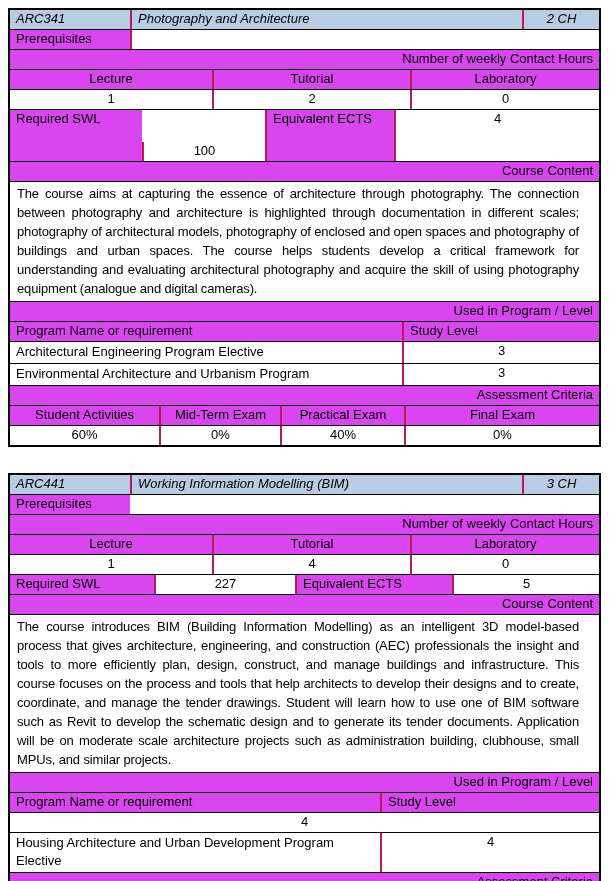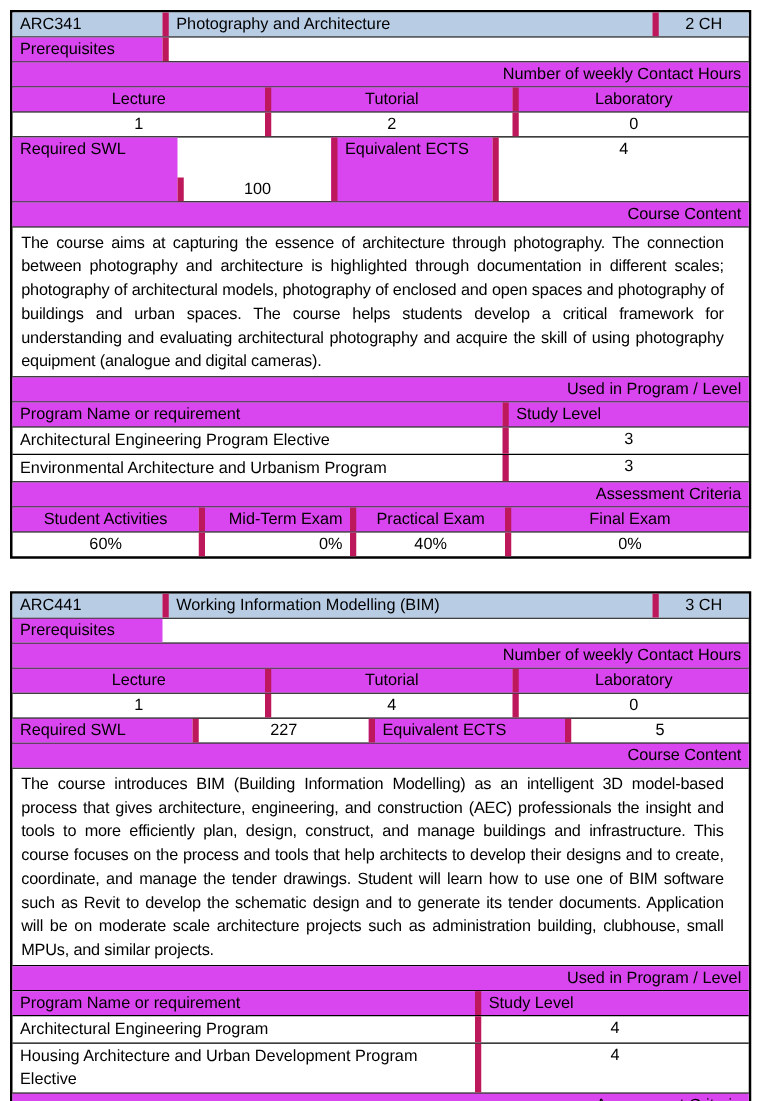--- a/index.html
+++ b/index.html
@@ -16,25 +16,25 @@
     border:2px solid #000;
     box-sizing:border-box;
     background:#fff;
   }
   .course + .course{margin-top:26px;}
   .row{
     display:flex;
     border-top:1px solid #000;
     align-items:stretch;
   }
-  .row:first-child{border-top:none;}
+  .row:first-child{border-top:none;font-style:italic;}
   .cell{
     box-sizing:border-box;
     padding:1px 6px 2px 6px;
-    border-left:5px solid #be185d;
+    border-left:2px solid #be185d;
     line-height:16px;
     min-height:19px;
     overflow:hidden;
   }
   .cell:first-child{border-left:none;}
   .green{background:#d946ef;}
   .blue{background:#b8cce4;}
   .center{text-align:center;}
   .grow{flex:1 1 auto;text-align:right;}
   .para{
@@ -57,21 +57,21 @@
   .t1 .w-swl4{width:209px;flex:1 1 209px;}
   .t2 .w-swl1{width:144px;flex:0 0 144px;}
   .t2 .w-swl2{width:141px;flex:0 0 141px;}
   .t2 .w-swl3{width:157px;flex:0 0 157px;}
   .t2 .w-swl4{width:151px;flex:1 1 151px;}
   .t1 .w-prog{width:392px;flex:0 0 392px;}
   .t1 .w-level{width:201px;flex:1 1 201px;}
   .t2 .w-prog{width:370px;flex:0 0 370px;}
   .t2 .w-level{width:223px;flex:1 1 223px;}
   .w-as1{width:149px;flex:0 0 149px;}
-  .w-as2{width:121px;flex:0 0 121px;text-align:right;}
+  .w-as2{width:121px;flex:0 0 121px;}
   .w-as3{width:124px;flex:0 0 124px;}
   .w-as4{width:199px;flex:1 1 199px;}
 </style>
 </head>
 <body>
 
 <div class="course t1">
   <div class="row">
     <div class="cell blue w-code">ARC341</div>
     <div class="cell blue w-title">Photography and Architecture</div>
@@ -173,21 +173,20 @@
     <div class="cell para grow">The course introduces BIM (Building Information Modelling) as an intelligent 3D model-based process that gives architecture, engineering, and construction (AEC) professionals the insight and tools to more efficiently plan, design, construct, and manage buildings and infrastructure. This course focuses on the process and tools that help architects to develop their designs and to create, coordinate, and manage the tender drawings. Student will learn how to use one of BIM software such as Revit to develop the schematic design and to generate its tender documents. Application will be on moderate scale architecture projects such as administration building, clubhouse, small MPUs, and similar projects.</div>
   </div>
   <div class="row">
     <div class="cell green grow">Used in Program / Level</div>
   </div>
   <div class="row">
     <div class="cell green w-prog">Program Name or requirement</div>
     <div class="cell green w-level">Study Level</div>
   </div>
   <div class="row">
-    <div class="cell w-prog multiline">Architectural Engineering Program</div>
     <div class="cell w-level center">4</div>
   </div>
   <div class="row">
     <div class="cell w-prog multiline">Housing Architecture and Urban Development Program Elective</div>
     <div class="cell w-level center">4</div>
   </div>
   <div class="row">
     <div class="cell green grow">Assessment Criteria</div>
   </div>
 

